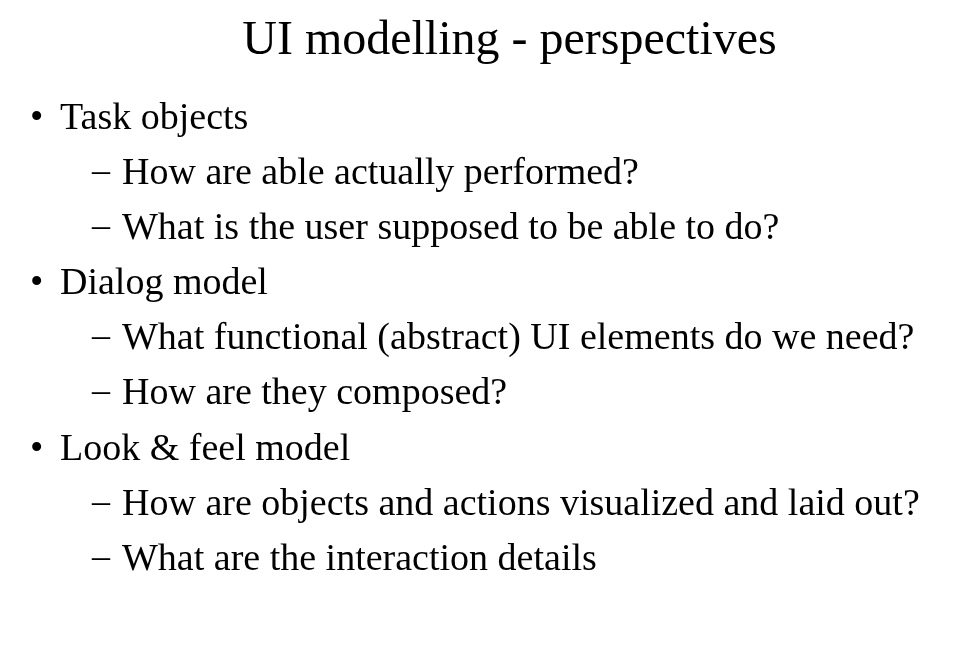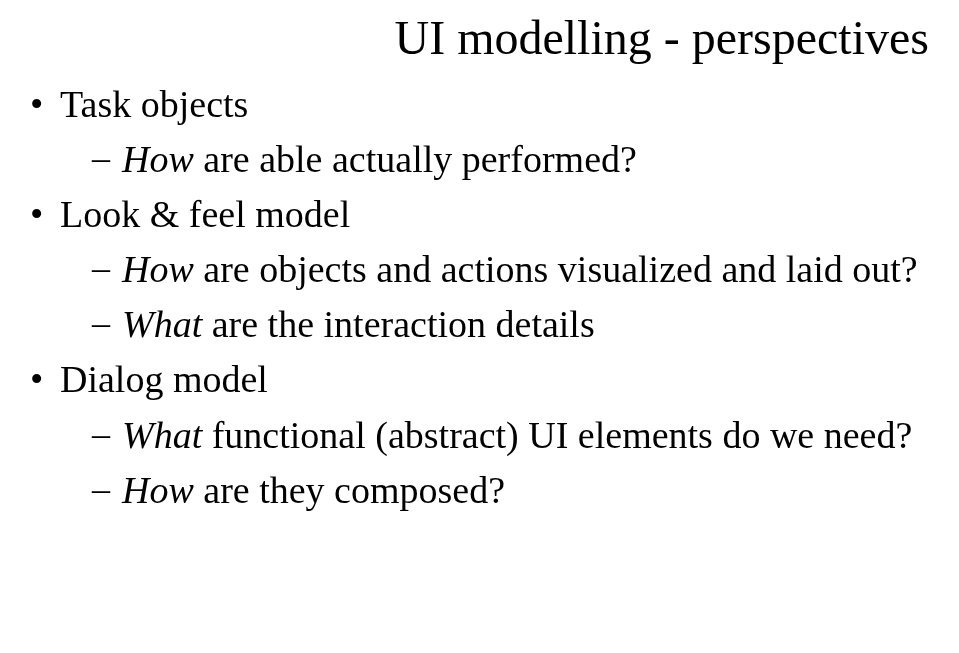--- a/index.html
+++ b/index.html
@@ -11,22 +11,22 @@
       width: 959px;
       height: 653px;
       background: #ffffff;
       font-family: "Times New Roman", Times, serif;
       color: #000000;
       padding: 10px 30px 30px 30px;
     }
     .slide-title {
       font-size: 48px;
       font-weight: normal;
-      text-align: right;
-      margin-bottom: 12px;
+      text-align: center;
+      margin-bottom: 24px;
       padding-left: 60px;
     }
     .bullet-list {
       list-style: none;
       padding-left: 0;
     }
     .bullet-item {
       font-size: 38px;
       line-height: 1.45;
       padding-left: 30px;
@@ -49,54 +49,56 @@
       padding-left: 62px;
       position: relative;
     }
     .dash-item::before {
       content: "–";
       position: absolute;
       left: 32px;
       font-size: 36px;
     }
     .italic {
-      font-style: italic;
     }
   </style>
 </head>
 <body>
 
 <h1 class="slide-title">UI modelling - perspectives</h1>
 
 <ul class="bullet-list">
   <li class="bullet-item">
     <span>Task objects</span>
     <ul class="dash-list">
       <li class="dash-item">
         <span class="italic">How</span><span> are able actually performed?</span>
+      </li>
+      <li class="dash-item">
+        <span class="italic">What</span><span> is the user supposed to be able to do?</span>
+      </li>
+    </ul>
+  </li>
+
+  <li class="bullet-item">
+    <span>Dialog model</span>
+    <ul class="dash-list">
+      <li class="dash-item">
+        <span class="italic">What</span><span> functional (abstract) UI elements do we need?</span>
+      </li>
+      <li class="dash-item">
+        <span class="italic">How</span><span> are they composed?</span>
       </li>
     </ul>
   </li>
 
   <li class="bullet-item">
     <span>Look &amp; feel model</span>
     <ul class="dash-list">
       <li class="dash-item">
         <span class="italic">How</span><span> are objects and actions visualized and laid out?</span>
       </li>
       <li class="dash-item">
         <span class="italic">What</span><span> are the interaction details</span>
       </li>
     </ul>
   </li>
-
-  <li class="bullet-item">
-    <span>Dialog model</span>
-    <ul class="dash-list">
-      <li class="dash-item">
-        <span class="italic">What</span><span> functional (abstract) UI elements do we need?</span>
-      </li>
-      <li class="dash-item">
-        <span class="italic">How</span><span> are they composed?</span>
-      </li>
-    </ul>
-  </li>
 </ul>
 
 </body></html>

